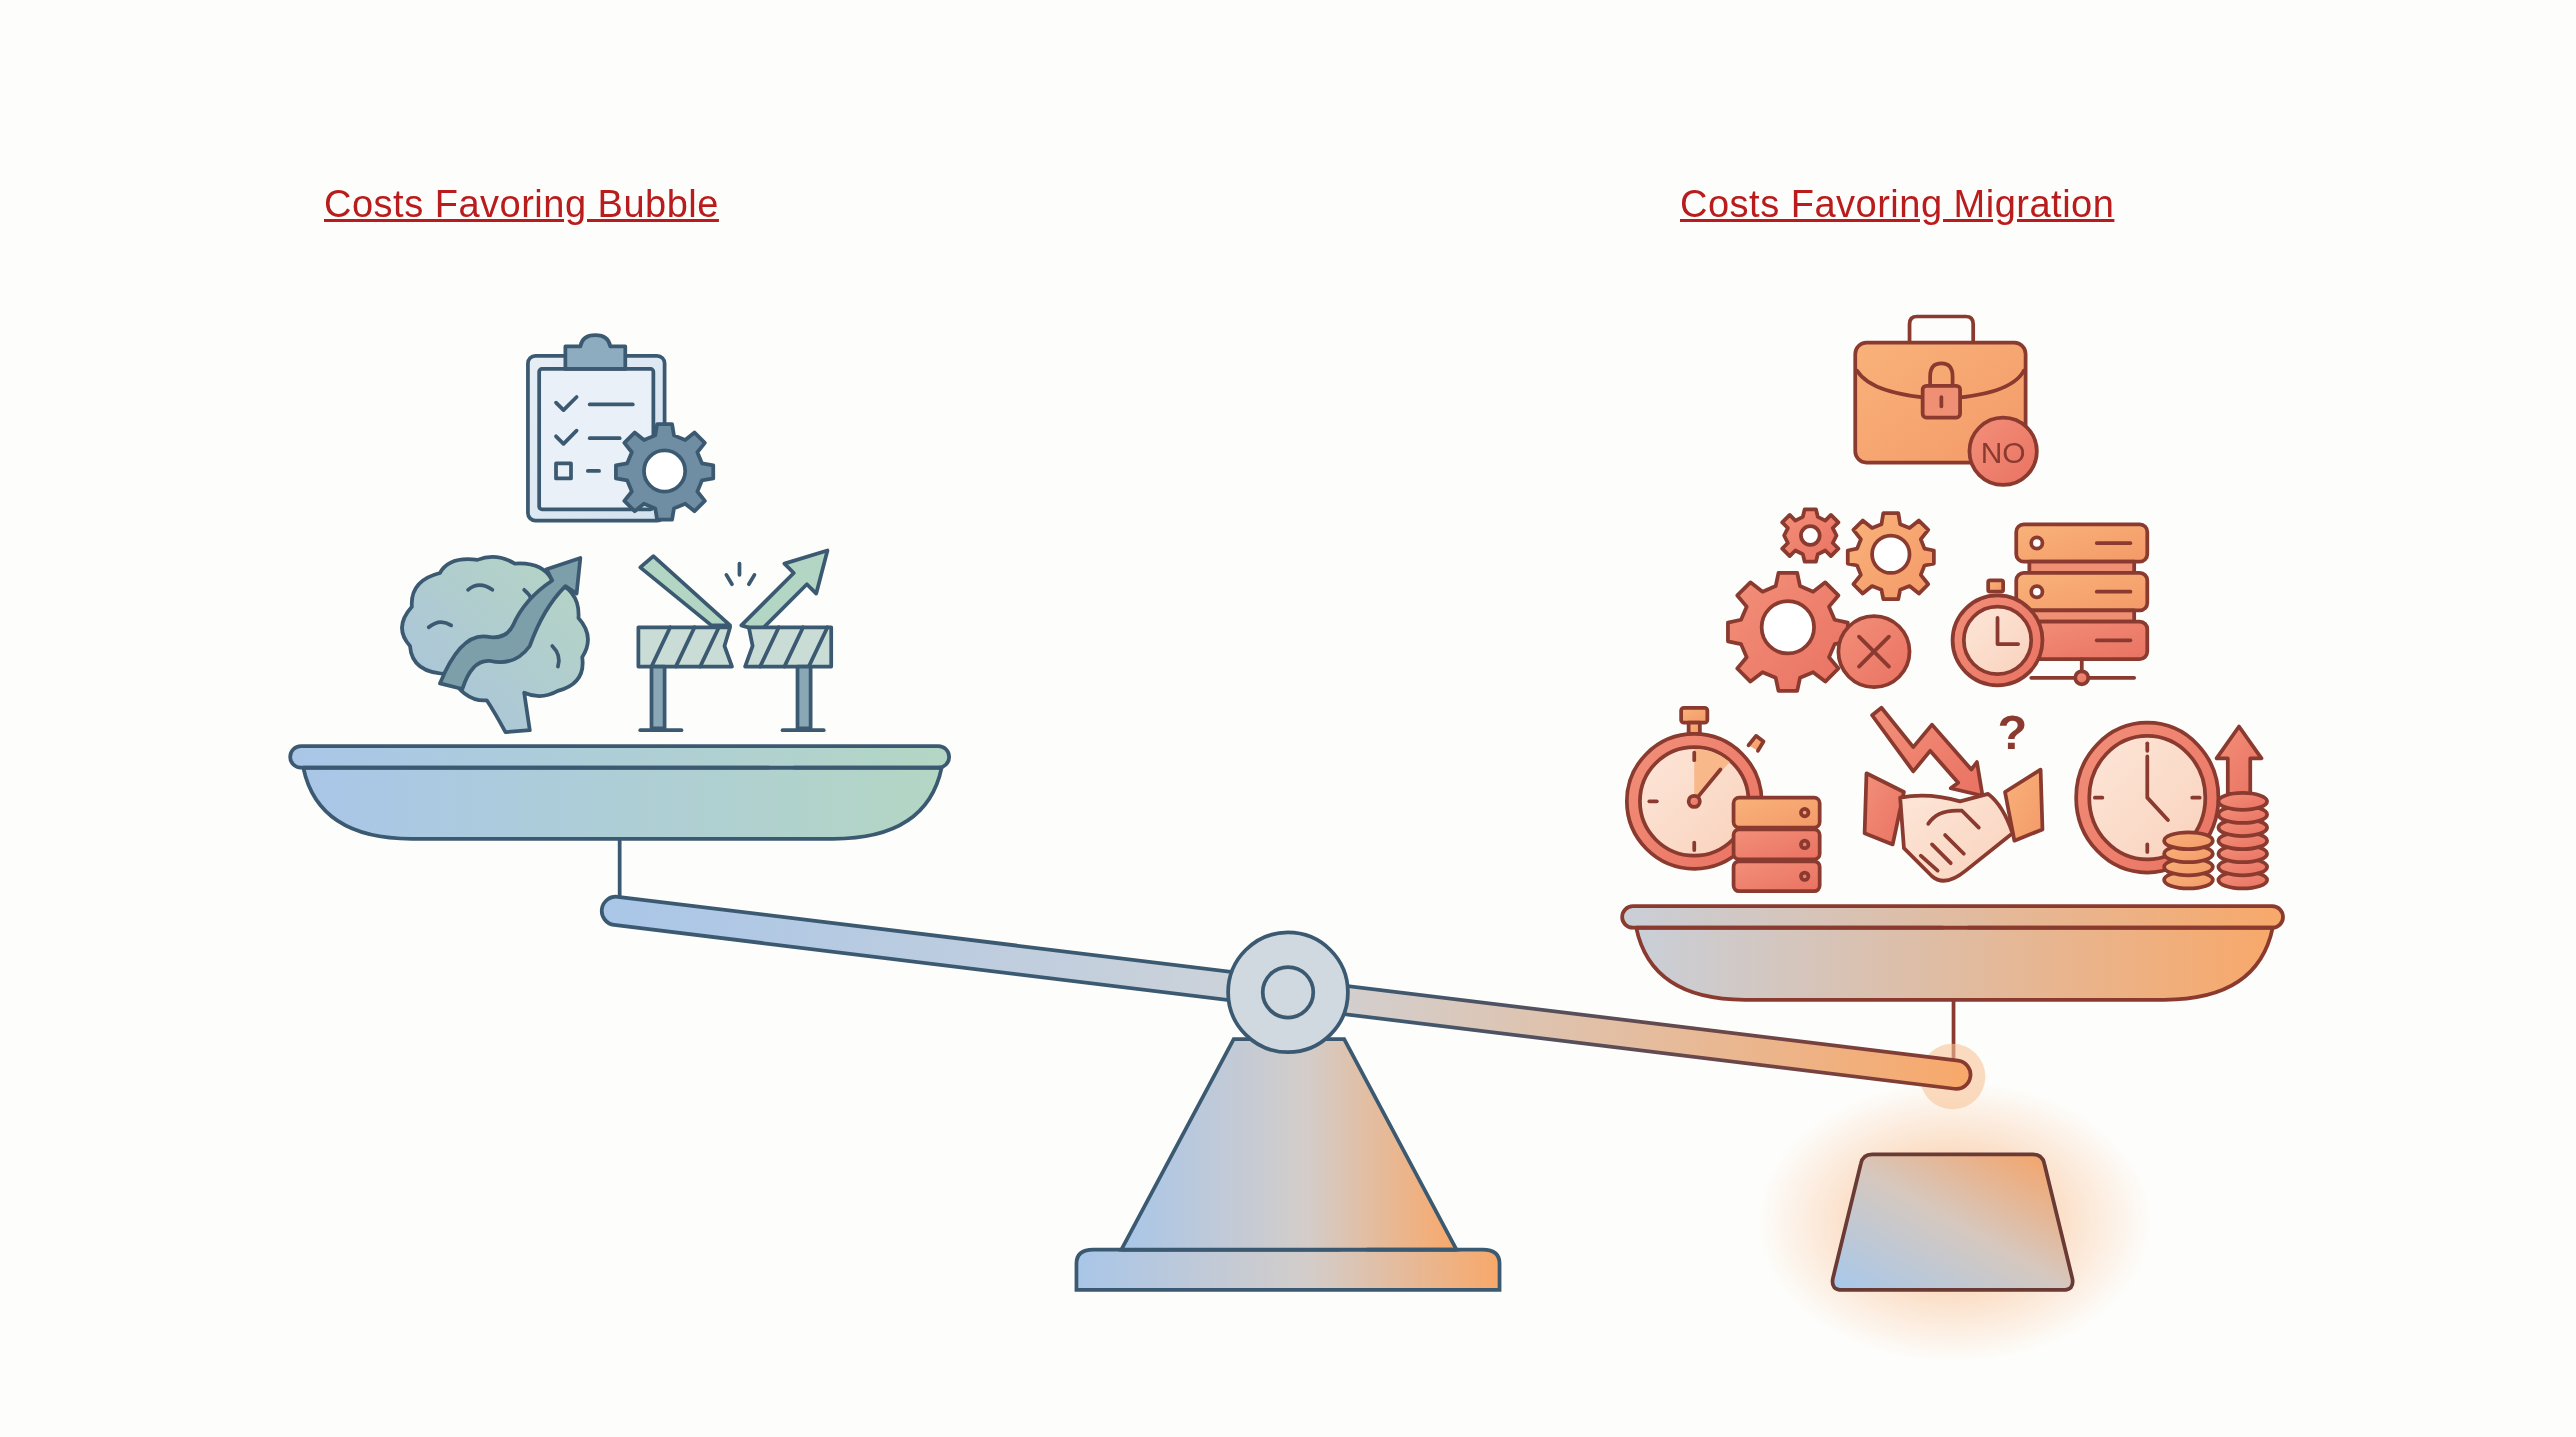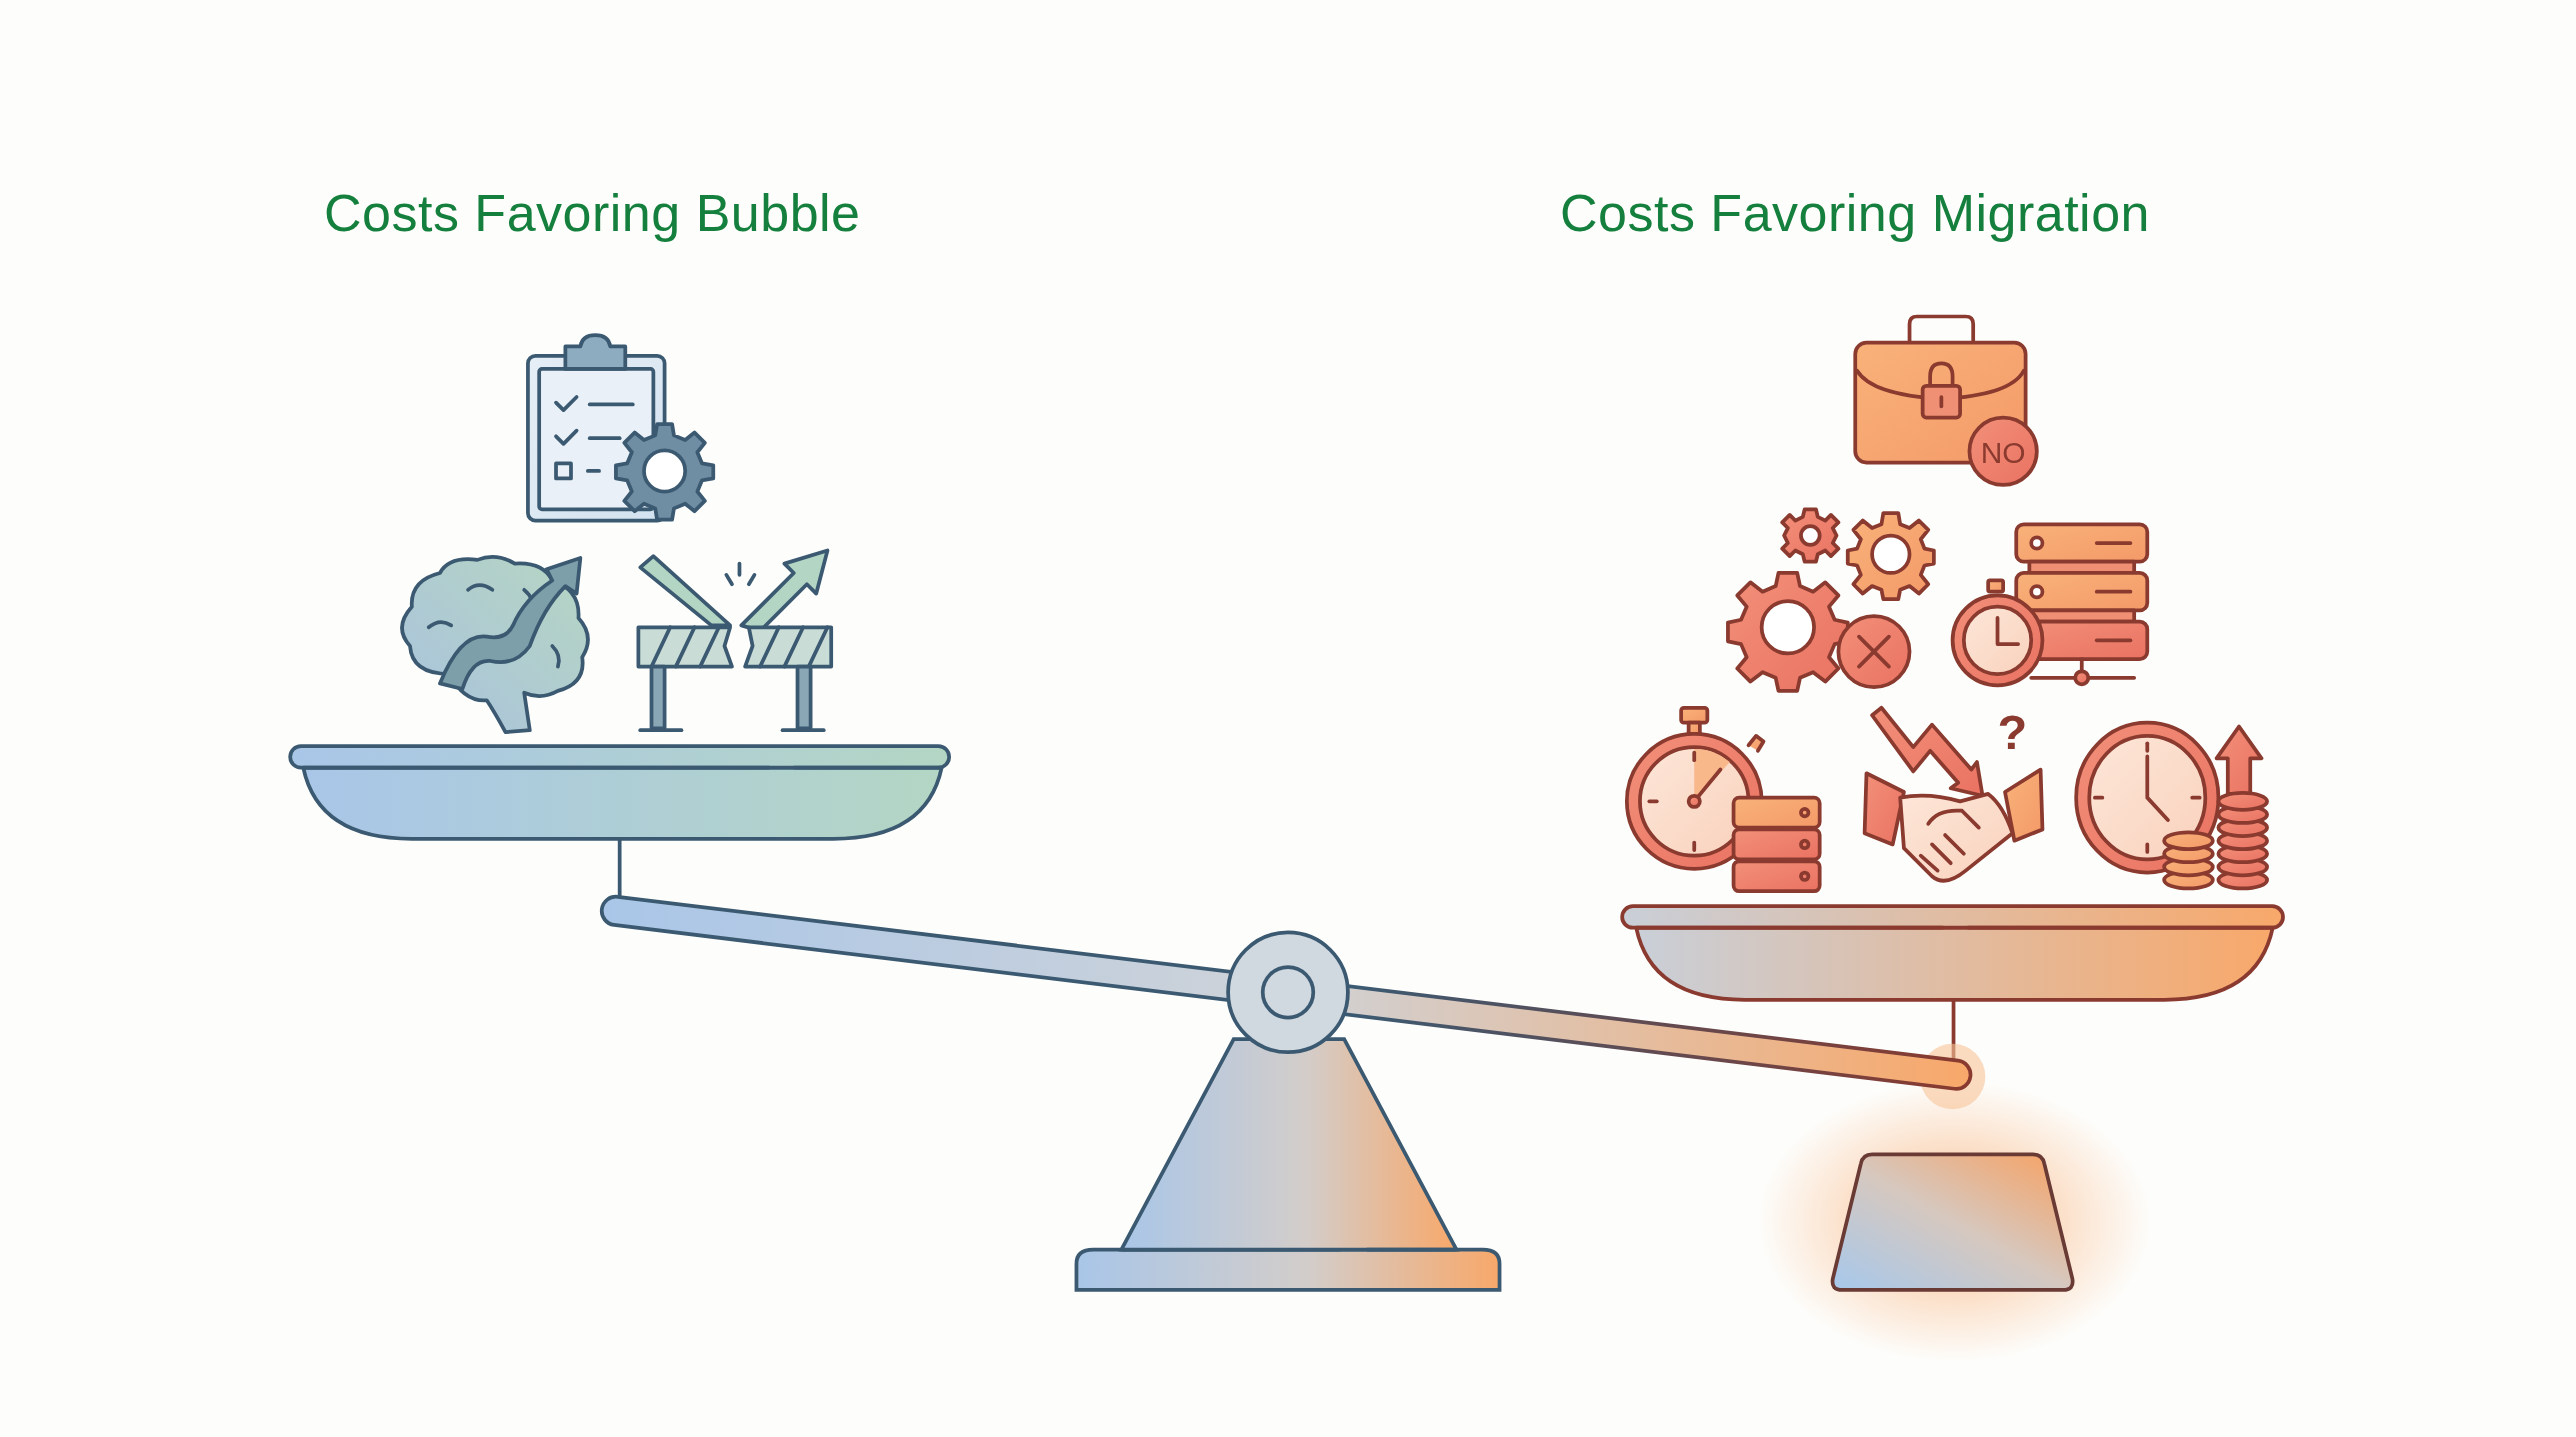--- a/index.html
+++ b/index.html
@@ -1,19 +1,19 @@
 <!DOCTYPE html>
 <html style="font-size:15px"><head>
 <meta charset="utf-8">
 <style>
   html,body{margin:0;padding:0;}
   body{width:2576px;height:1438px;background:#fdfdfb;overflow:hidden;position:relative;font-family:"Liberation Sans","DejaVu Sans",sans-serif;}
-  .title{position:absolute;top:183px;font-size:52px;color:#15803d;letter-spacing:0.5px;white-space:nowrap;}
+  .title{position:absolute;top:183px;font-size:38px;color:#b91c1c;letter-spacing:0.5px;white-space:nowrap;text-decoration:underline;}
   #title-left{left:324px;}
-  #title-right{left:1560px;}
+  #title-right{left:1680px;}
   svg.scene{position:absolute;left:0;top:0;}
 </style>
 </head>
 <body>
 
 <div id="title-left" class="title">Costs Favoring Bubble</div>
 <div id="title-right" class="title">Costs Favoring Migration</div>
 
 <svg class="scene" width="2576" height="1438" viewBox="0 0 2752 1536" xmlns="http://www.w3.org/2000/svg">
   <defs>

